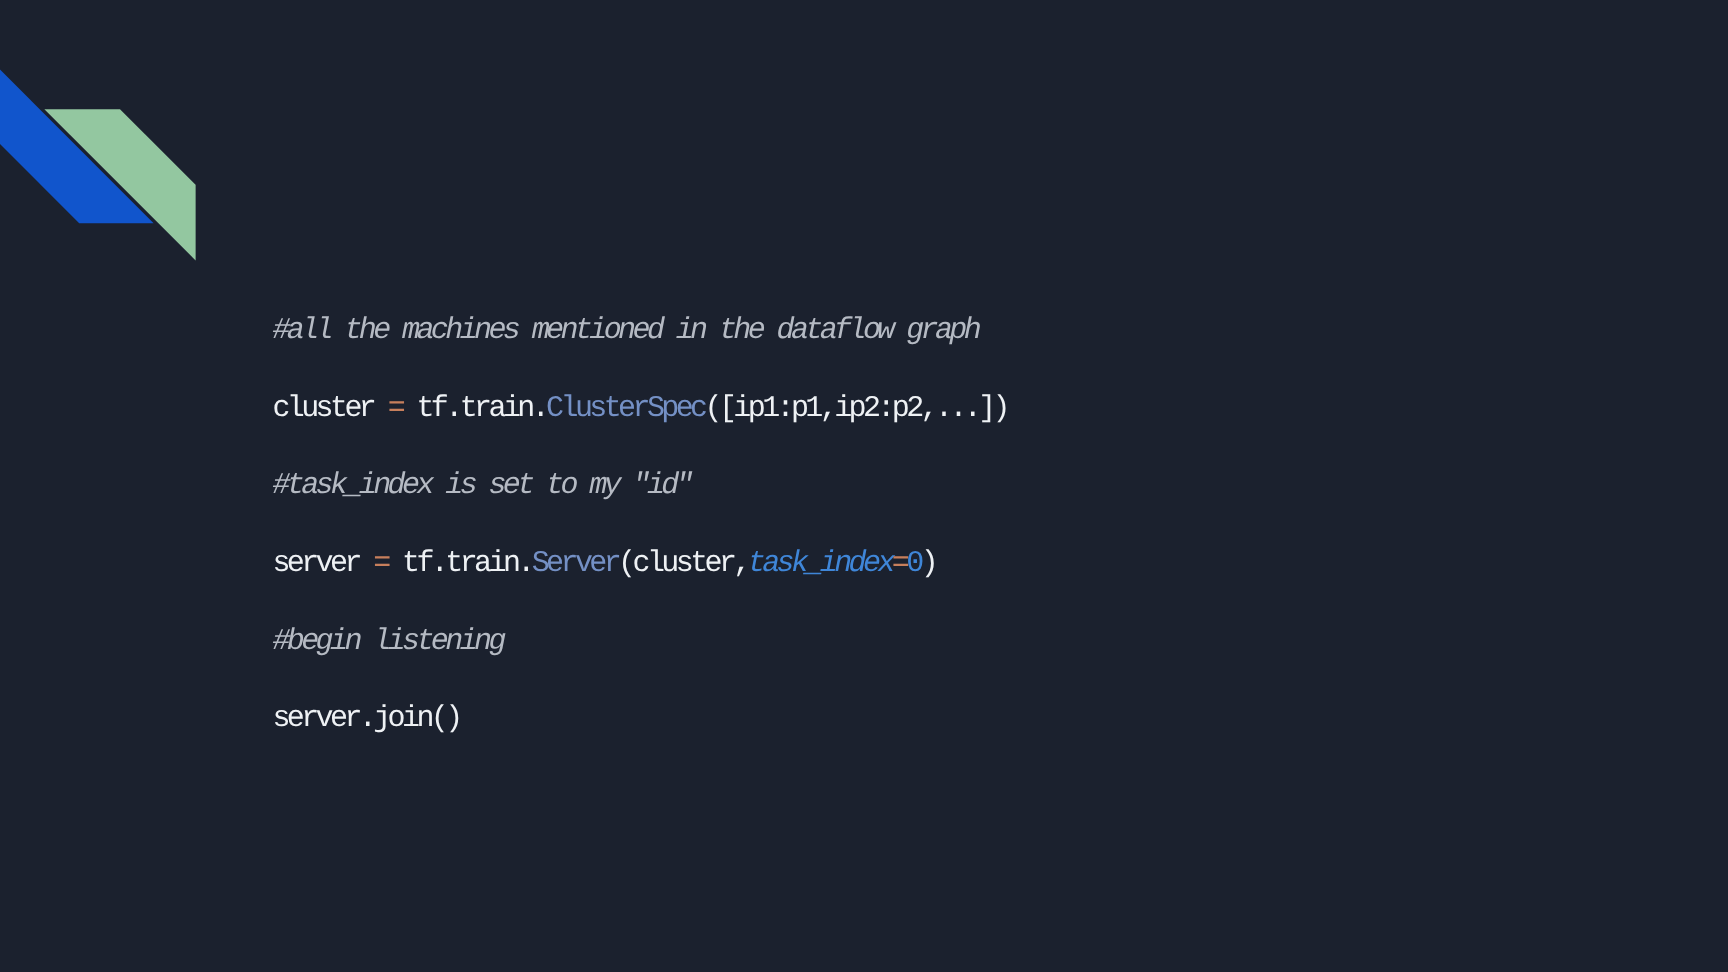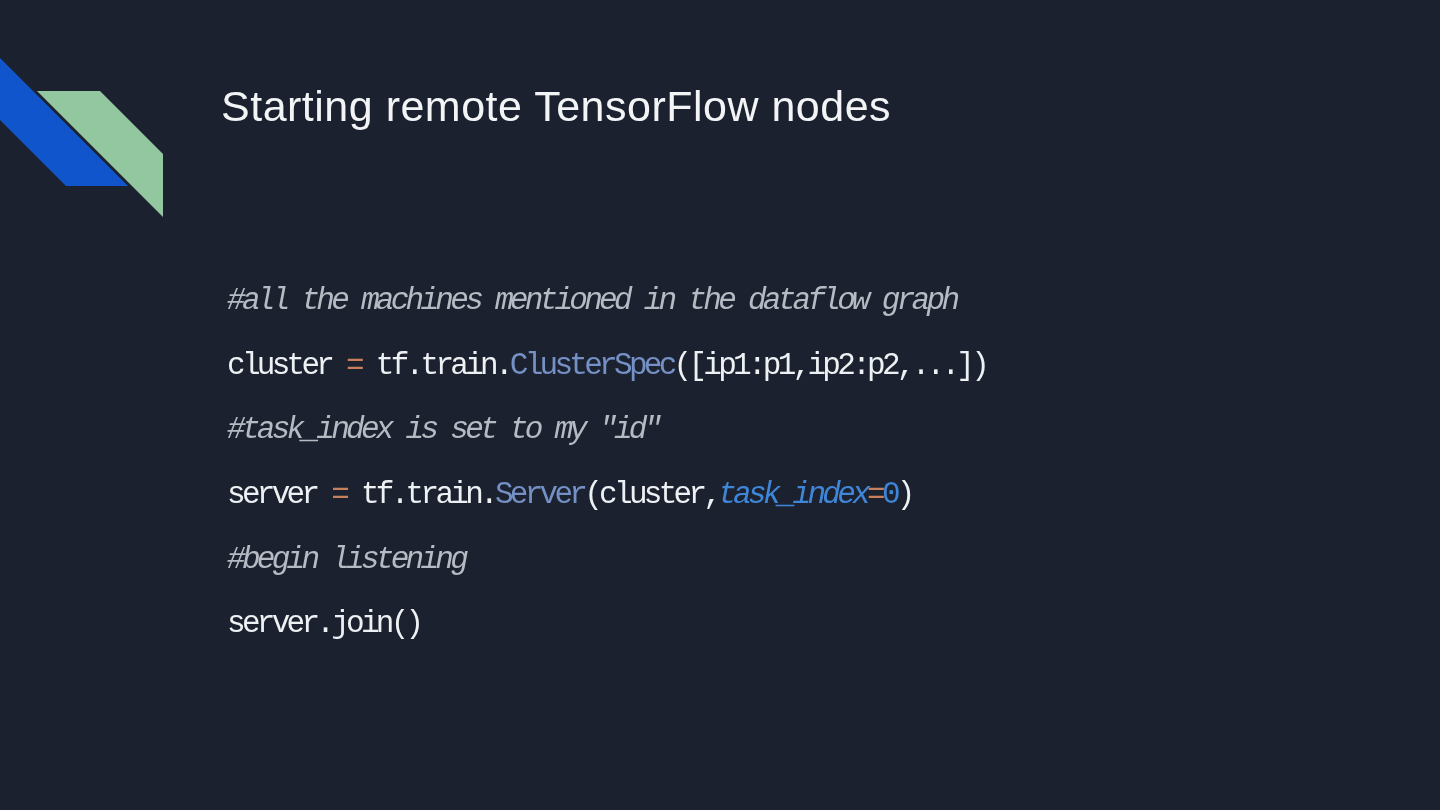--- a/index.html
+++ b/index.html
@@ -29,23 +29,23 @@
     font-family: "Liberation Sans", sans-serif;
     font-size: 43px;
     font-weight: 400;
     letter-spacing: 0.5px;
     color: var(--title-color, #f2f4f6);
     white-space: nowrap;
   }
   .code-block {
     position: absolute;
     left: 227px;
-    top: 269px;
+    top: 244px;
     font-family: "Liberation Mono", "DejaVu Sans Mono", monospace;
-    font-size: 31px;
+    font-size: 25px;
     letter-spacing: -0.12em;
     white-space: pre;
   }
   .code-line {
     height: 64.7px;
     line-height: 64.7px;
   }
   .tok-plain       { color: var(--code-plain, #eef1f4); }
   .tok-comment     { color: var(--code-comment, #b5bac3); font-style: italic; }
   .tok-operator    { color: var(--code-operator, #c77f5c); }
@@ -56,17 +56,16 @@
 </head>
 <body>
 
 <div class="slide" style="--background: #1b212e; --ribbon-blue: #1155cc; --ribbon-green: #93c7a0; --title-color: #f2f4f6; --code-plain: #eef1f4; --code-comment: #b5bac3; --code-operator: #c77f5c; --code-classname: #7490c5; --code-keyword-arg: #3f86d8; --code-number: #3f86d8;">
 
   <svg class="corner-decoration" width="200" height="240" viewBox="0 0 200 240" aria-hidden="true">
     <polygon id="ribbon-blue" points="0,58 128,186 66,186 0,120" fill="#1155cc"></polygon>
     <polygon id="ribbon-green" points="37,91 100,91 163,154 163,217" fill="#93c7a0"></polygon>
   </svg>
 
-  <h1 class="slide-title">Starting remote TensorFlow nodes</h1>
 
   <div class="code-block"><div class="code-line"><span class="tok-comment">#all the machines mentioned in the dataflow graph</span></div><div class="code-line"><span class="tok-plain">cluster </span><span class="tok-operator">=</span><span class="tok-plain"> tf.train.</span><span class="tok-classname">ClusterSpec</span><span class="tok-plain">([ip1:p1,ip2:p2,...])</span></div><div class="code-line"><span class="tok-comment">#task_index is set to my "id"</span></div><div class="code-line"><span class="tok-plain">server </span><span class="tok-operator">=</span><span class="tok-plain"> tf.train.</span><span class="tok-classname">Server</span><span class="tok-plain">(cluster,</span><span class="tok-keyword_arg">task_index</span><span class="tok-operator">=</span><span class="tok-number">0</span><span class="tok-plain">)</span></div><div class="code-line"><span class="tok-comment">#begin listening</span></div><div class="code-line"><span class="tok-plain">server.join()</span></div></div>
 
 </div>
 
 </body></html>

